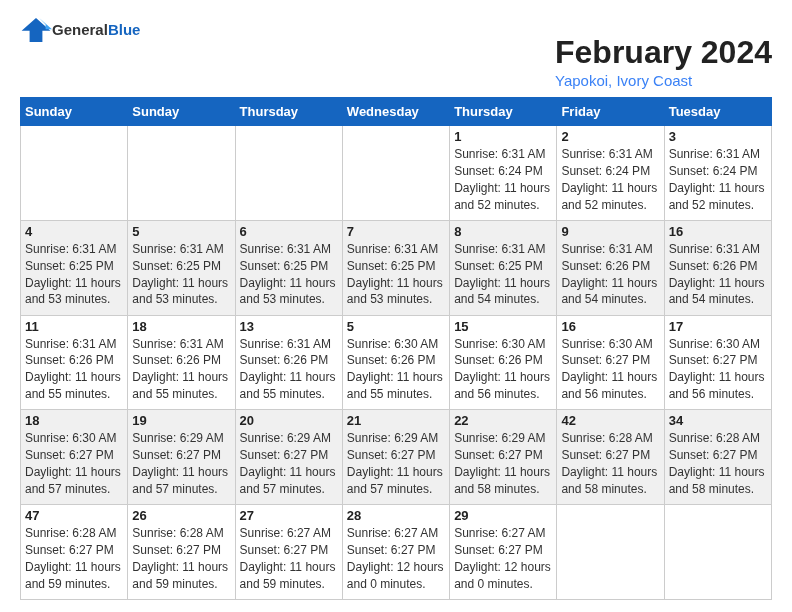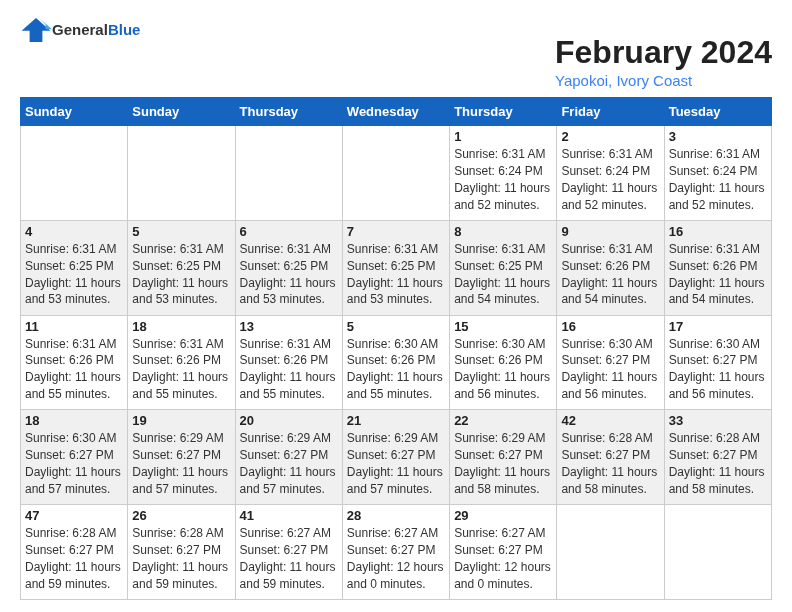--- a/index.html
+++ b/index.html
@@ -288,21 +288,21 @@
 and 58 minutes.</div>
           </td>
           <td>
             <div class="day-num">42</div>
             <div class="day-info" style="white-space: pre-line;">Sunrise: 6:28 AM
 Sunset: 6:27 PM
 Daylight: 11 hours
 and 58 minutes.</div>
           </td>
           <td>
-            <div class="day-num">33</div>
+            <div class="day-num">34</div>
             <div class="day-info" style="white-space: pre-line;">Sunrise: 6:28 AM
 Sunset: 6:27 PM
 Daylight: 11 hours
 and 58 minutes.</div>
           </td>
         </tr>
         <tr class="normal-row">
           <td>
             <div class="day-num">47</div>
             <div class="day-info" style="white-space: pre-line;">Sunrise: 6:28 AM
@@ -311,21 +311,21 @@
 and 59 minutes.</div>
           </td>
           <td>
             <div class="day-num">26</div>
             <div class="day-info" style="white-space: pre-line;">Sunrise: 6:28 AM
 Sunset: 6:27 PM
 Daylight: 11 hours
 and 59 minutes.</div>
           </td>
           <td>
-            <div class="day-num">41</div>
+            <div class="day-num">27</div>
             <div class="day-info" style="white-space: pre-line;">Sunrise: 6:27 AM
 Sunset: 6:27 PM
 Daylight: 11 hours
 and 59 minutes.</div>
           </td>
           <td>
             <div class="day-num">28</div>
             <div class="day-info" style="white-space: pre-line;">Sunrise: 6:27 AM
 Sunset: 6:27 PM
 Daylight: 12 hours

